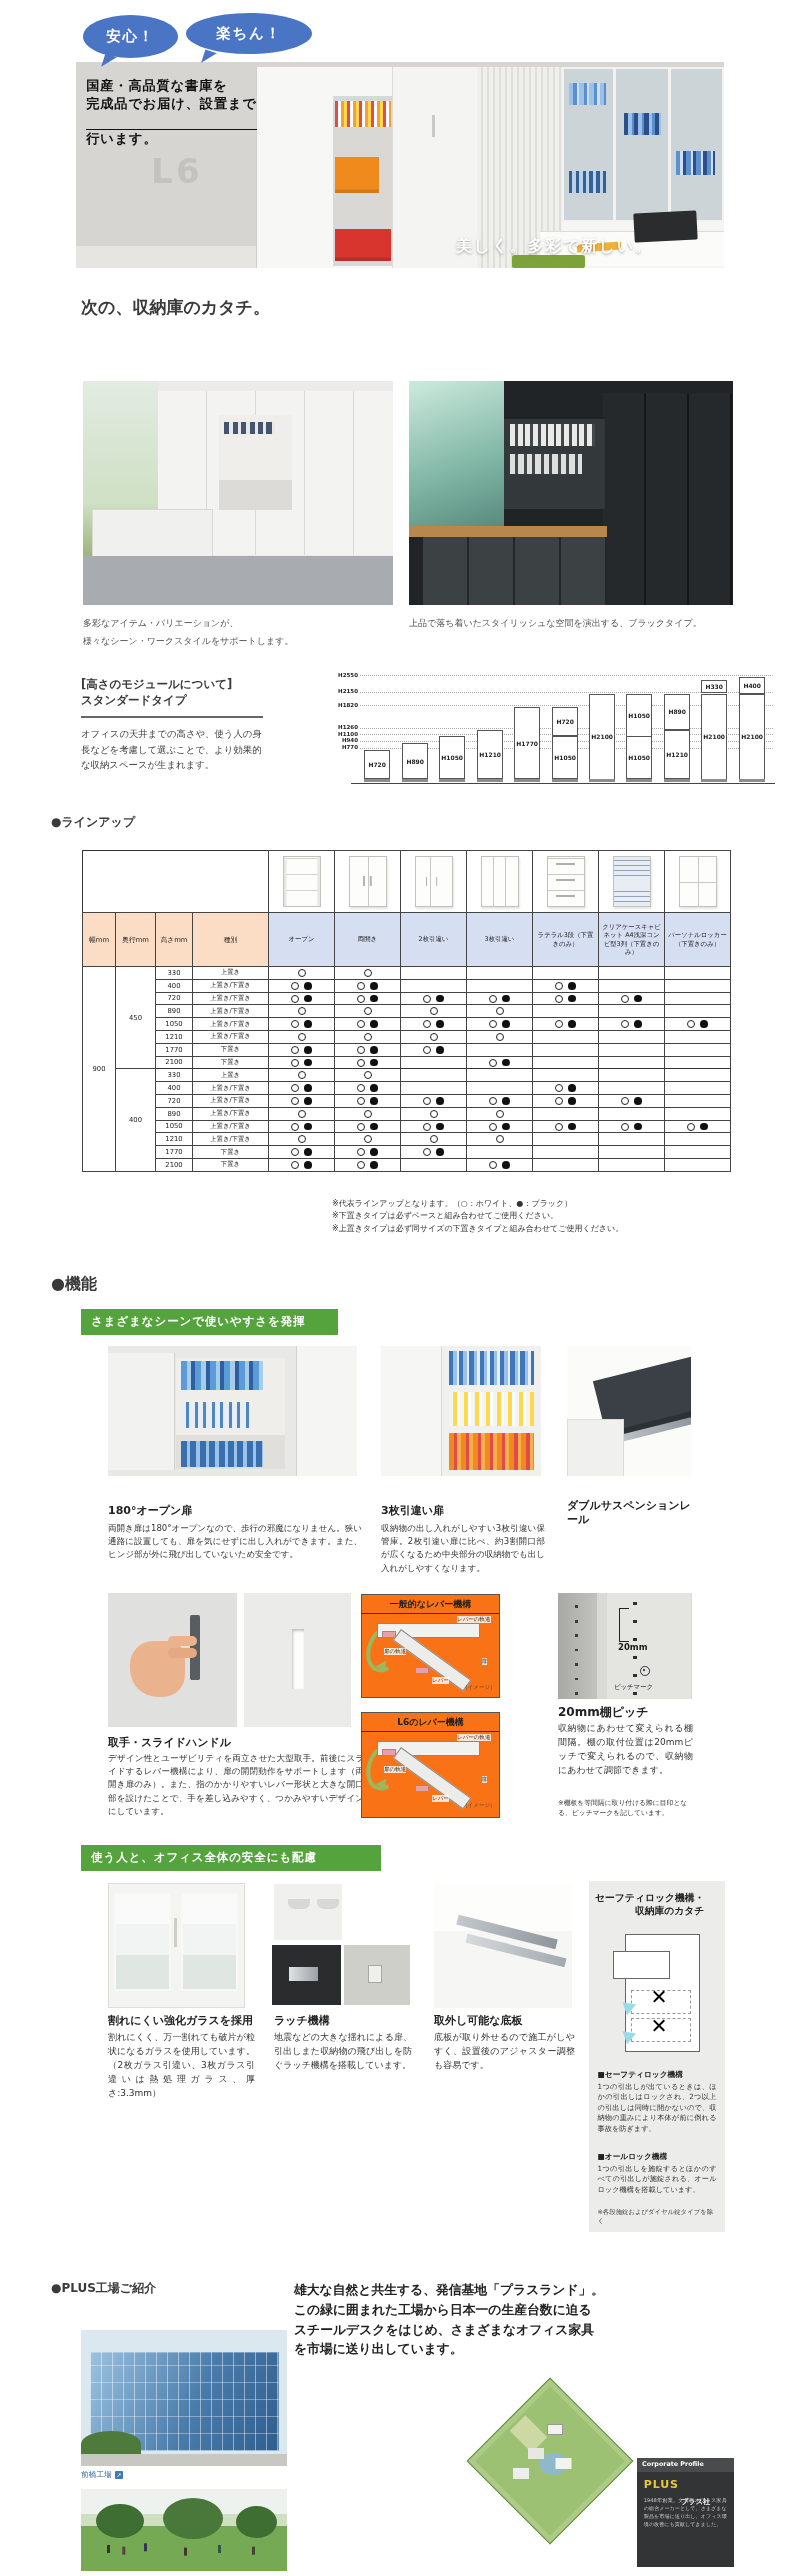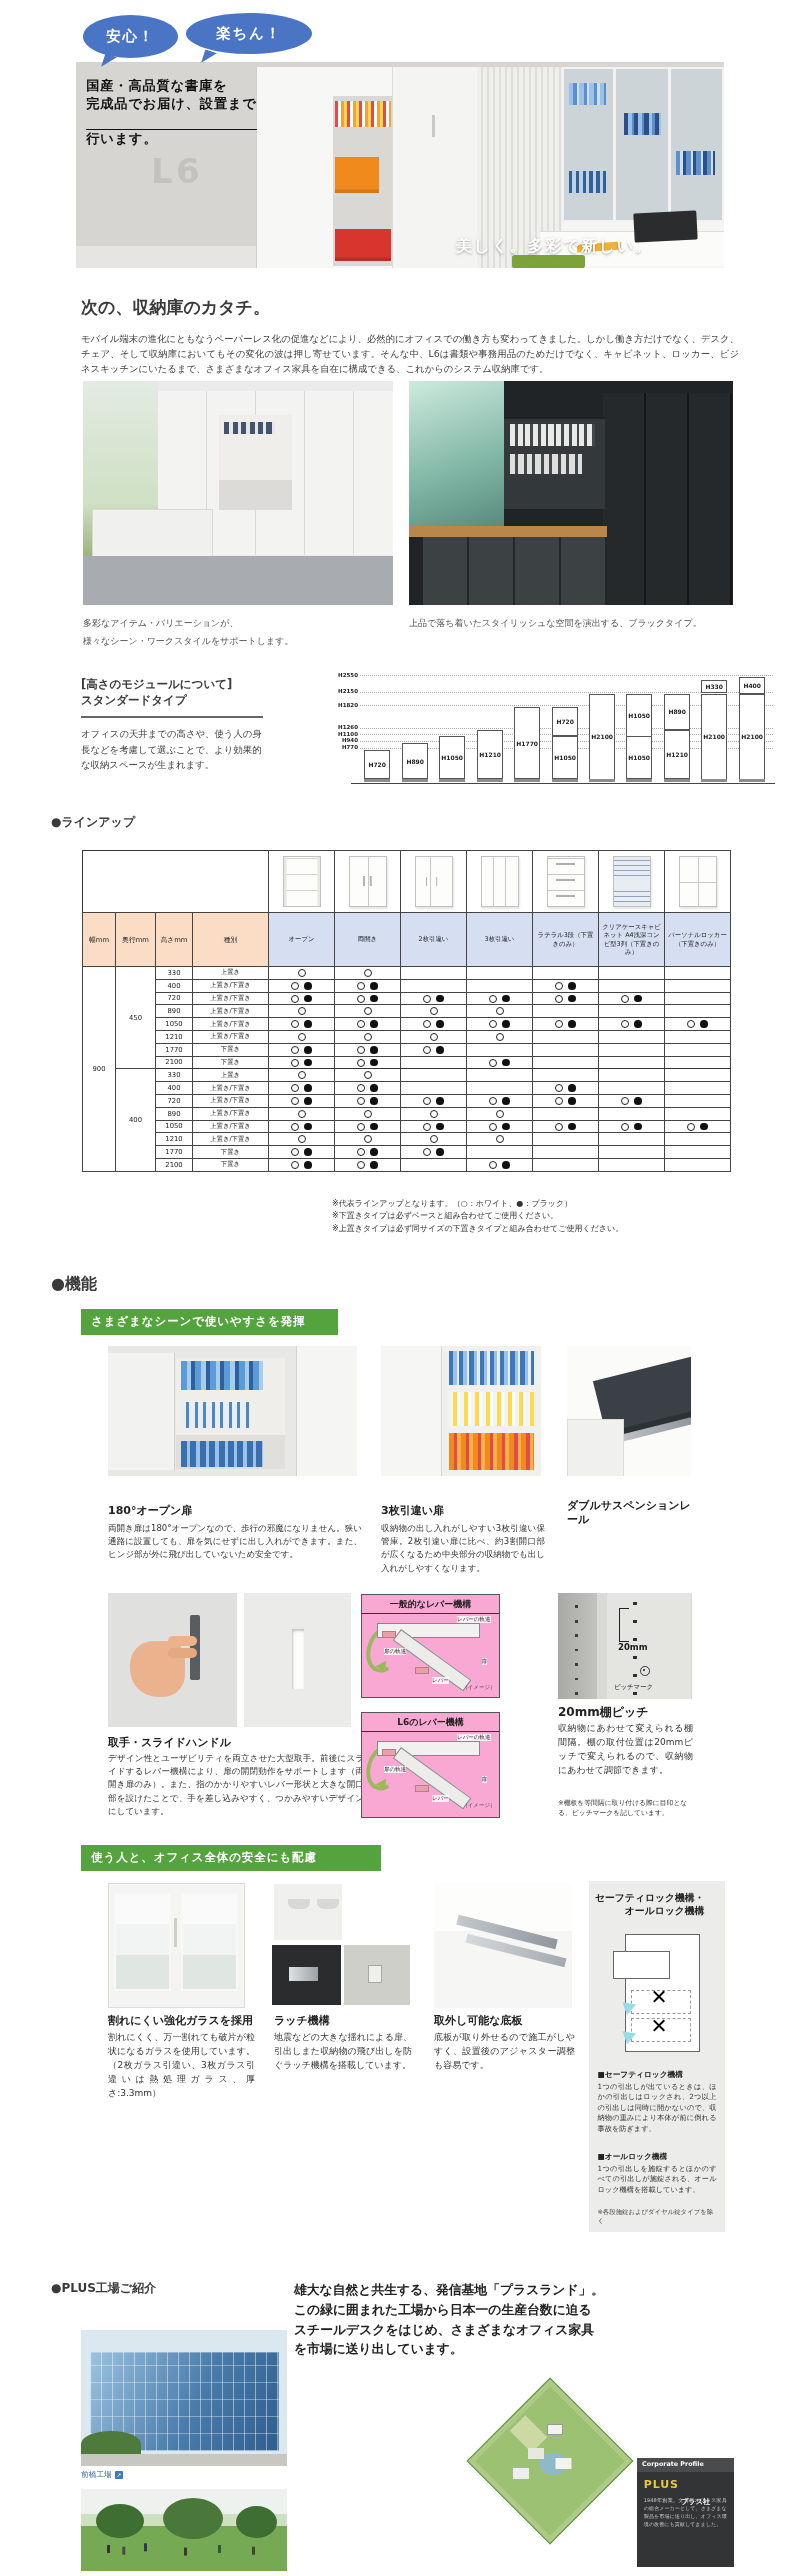--- a/index.html
+++ b/index.html
@@ -121,21 +121,21 @@
   .fp3 .drawer{left:32px;top:22px;width:102px;height:63px;background:#3a4045;transform:rotate(-14deg);box-shadow:inset 0 -10.2px 0 #2c3135;}
   .fp3 .rail{left:37px;top:82px;width:89px;height:6.8px;background:linear-gradient(90deg,#c8ccd0,#8f969c);transform:rotate(-14deg);}
 
   .fh1{background:#e0e0de;}
   .fh1 .slot{left:82px;top:22px;width:10.2px;height:65px;background:#5a5d60;border-radius:1.7px;}
   .fh1 .hand{left:22px;top:48px;width:55px;height:56px;background:#eab38e;border-radius:42% 30% 40% 50%;}
   .fh1 .finger{left:60px;top:43px;width:29px;height:10.2px;background:#eab38e;border-radius:5.1px;box-shadow:0 12px 0 #e4a981;}
   .fh2{background:#ebebe9;}
   .fh2 .recess{left:48px;top:36px;width:12px;height:60px;background:#fdfdfc;box-shadow:inset 0.9px 1.7px 2.6px rgba(0,0,0,.25);}
 
-  .lever-box{position:absolute;background:#f9a8d4;border:0.9px solid #555;box-sizing:border-box;}
+  .lever-box{position:absolute;background:#f97316;border:0.9px solid #555;box-sizing:border-box;}
   .lever-title{border-bottom:1.7px solid #333;text-align:center;font-weight:bold;font-size:9px;padding:2.6px 0;color:#222;}
   .lever-art{position:relative;height:78px;}
   .lever-art .top{position:absolute;left:15.3px;top:8.5px;width:101px;height:13.6px;border:0.9px solid #888;background:#f1f1ef;}
   .lever-art .door{position:absolute;left:39px;top:15.3px;width:85px;height:12px;border:0.9px solid #888;background:#ececea;transform:rotate(36deg);transform-origin:left top;}
   .lever-art .lv1{position:absolute;left:20.4px;top:17px;width:12px;height:5.1px;background:#e8a0a8;border:0.9px solid #b97b84;}
   .lever-art .lv2{position:absolute;left:53px;top:53px;width:12px;height:5.1px;background:#e8a0a8;border:0.9px solid #b97b84;}
   .lever-art .arrow{position:absolute;left:5.1px;top:12px;width:25.6px;height:39px;border:4.3px solid #9cb85c;border-right-color:transparent;border-top-color:transparent;border-radius:50%;transform:rotate(18deg);}
   .lever-art .arrowtip{position:absolute;left:15.3px;top:49px;width:0;height:0;border-left:6px solid transparent;border-right:6px solid transparent;border-top:9.4px solid #9cb85c;transform:rotate(-28deg);}
   .lever-lab{position:absolute;font-size:5.5px;color:#222;background:rgba(255,255,255,.8);}
   .lever-img{position:absolute;font-size:5.5px;color:#444;right:3.4px;bottom:1.7px;}
@@ -243,21 +243,20 @@
     <div class="hero-headline">
       <div>国産・高品質な書庫を</div>
       <div class="ul" style="display:inline-block;">完成品でお届け、設置まで</div>
       <div>行います。</div>
     </div>
     <div class="hero-logo">L6</div>
     <div class="hero-tagline">美しく。多彩で新しい。</div>
   </div>
 
   <div class="sec-title" style="left:81px;top:296px;font-size:17px;">次の、収納庫のカタチ。</div>
-  <div class="body-text" style="left:81px;top:331px;width:658px;font-size:9.4px;line-height:1.6;text-align:justify;">モバイル端末の進化にともなうペーパーレス化の促進などにより、必然的にオフィスでの働き方も変わってきました。しかし働き方だけでなく、デスク、チェア、そして収納庫においてもその変化の波は押し寄せています。そんな中、L6は書類や事務用品のためだけでなく、キャビネット、ロッカー、ビジネスキッチンにいたるまで、さまざまなオフィス家具を自在に構成できる、これからのシステム収納庫です。</div>
 
   <div class="photoL">
     <i class="dec win"></i>
       <i class="dec cabs"></i>
       <i class="dec open"></i>
       <i class="dec items"></i>
       <i class="dec low"></i>
       <i class="dec floor"></i>
   </div>
   <div class="photoR">
@@ -670,21 +669,21 @@
   <div class="feat-title" style="left:108px;top:2014px;">割れにくい強化ガラスを採用</div>
   <div class="feat-title" style="left:274px;top:2014px;">ラッチ機構</div>
   <div class="feat-title" style="left:434px;top:2014px;">取外し可能な底板</div>
   <div class="feat-body" style="left:108px;top:2031px;width:147px;font-size:9px;">割れにくく、万一割れても破片が粒状になるガラスを使用しています。（2枚ガラス引違い、3枚ガラス引違いは熱処理ガラス、厚さ:3.3mm）</div>
   <div class="feat-body" style="left:274px;top:2031px;width:138px;font-size:9px;">地震などの大きな揺れによる扉、引出しまた収納物の飛び出しを防ぐラッチ機構を搭載しています。</div>
   <div class="feat-body" style="left:434px;top:2031px;width:141px;font-size:9px;">底板が取り外せるので施工がしやすく、設置後のアジャスター調整も容易です。</div>
 
   <div class="lockbox">
     <div class="lock-title">
       <div>セーフティロック機構・</div>
-      <div>オールロック機構</div>
+      <div>収納庫のカタチ</div>
     </div>
     <div class="lock-art">
       <span class="bodybx"></span>
       <span class="drw"></span>
       <span class="dash1"></span>
       <span class="dash2"></span>
       <span class="x" style="left:41px;top:58px;">✕</span>
       <span class="x" style="left:41px;top:87px;">✕</span>
       <span class="arr" style="left:12px;top:70px;"></span>
       <span class="arr" style="left:12px;top:99px;"></span>

